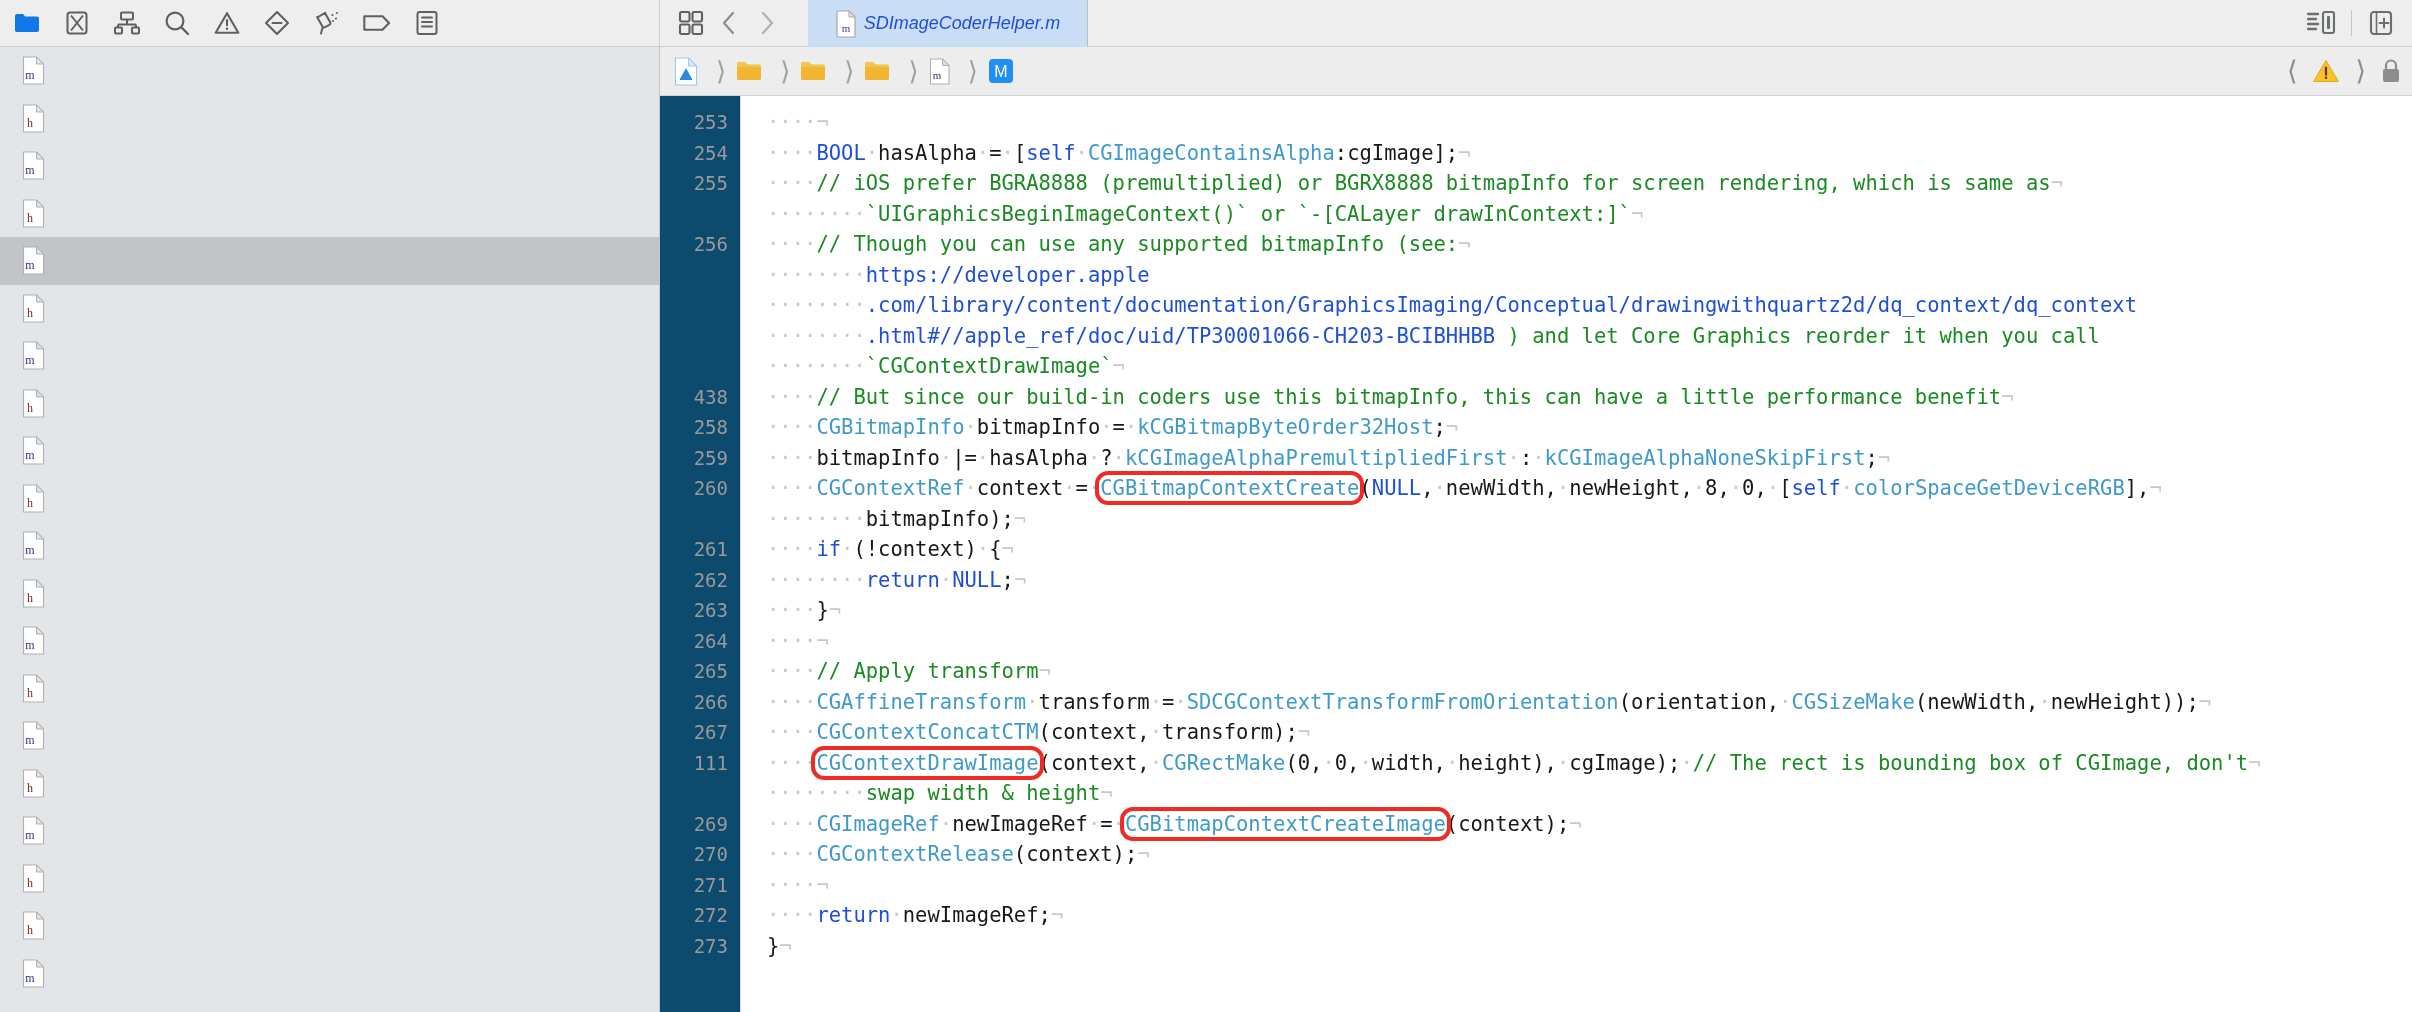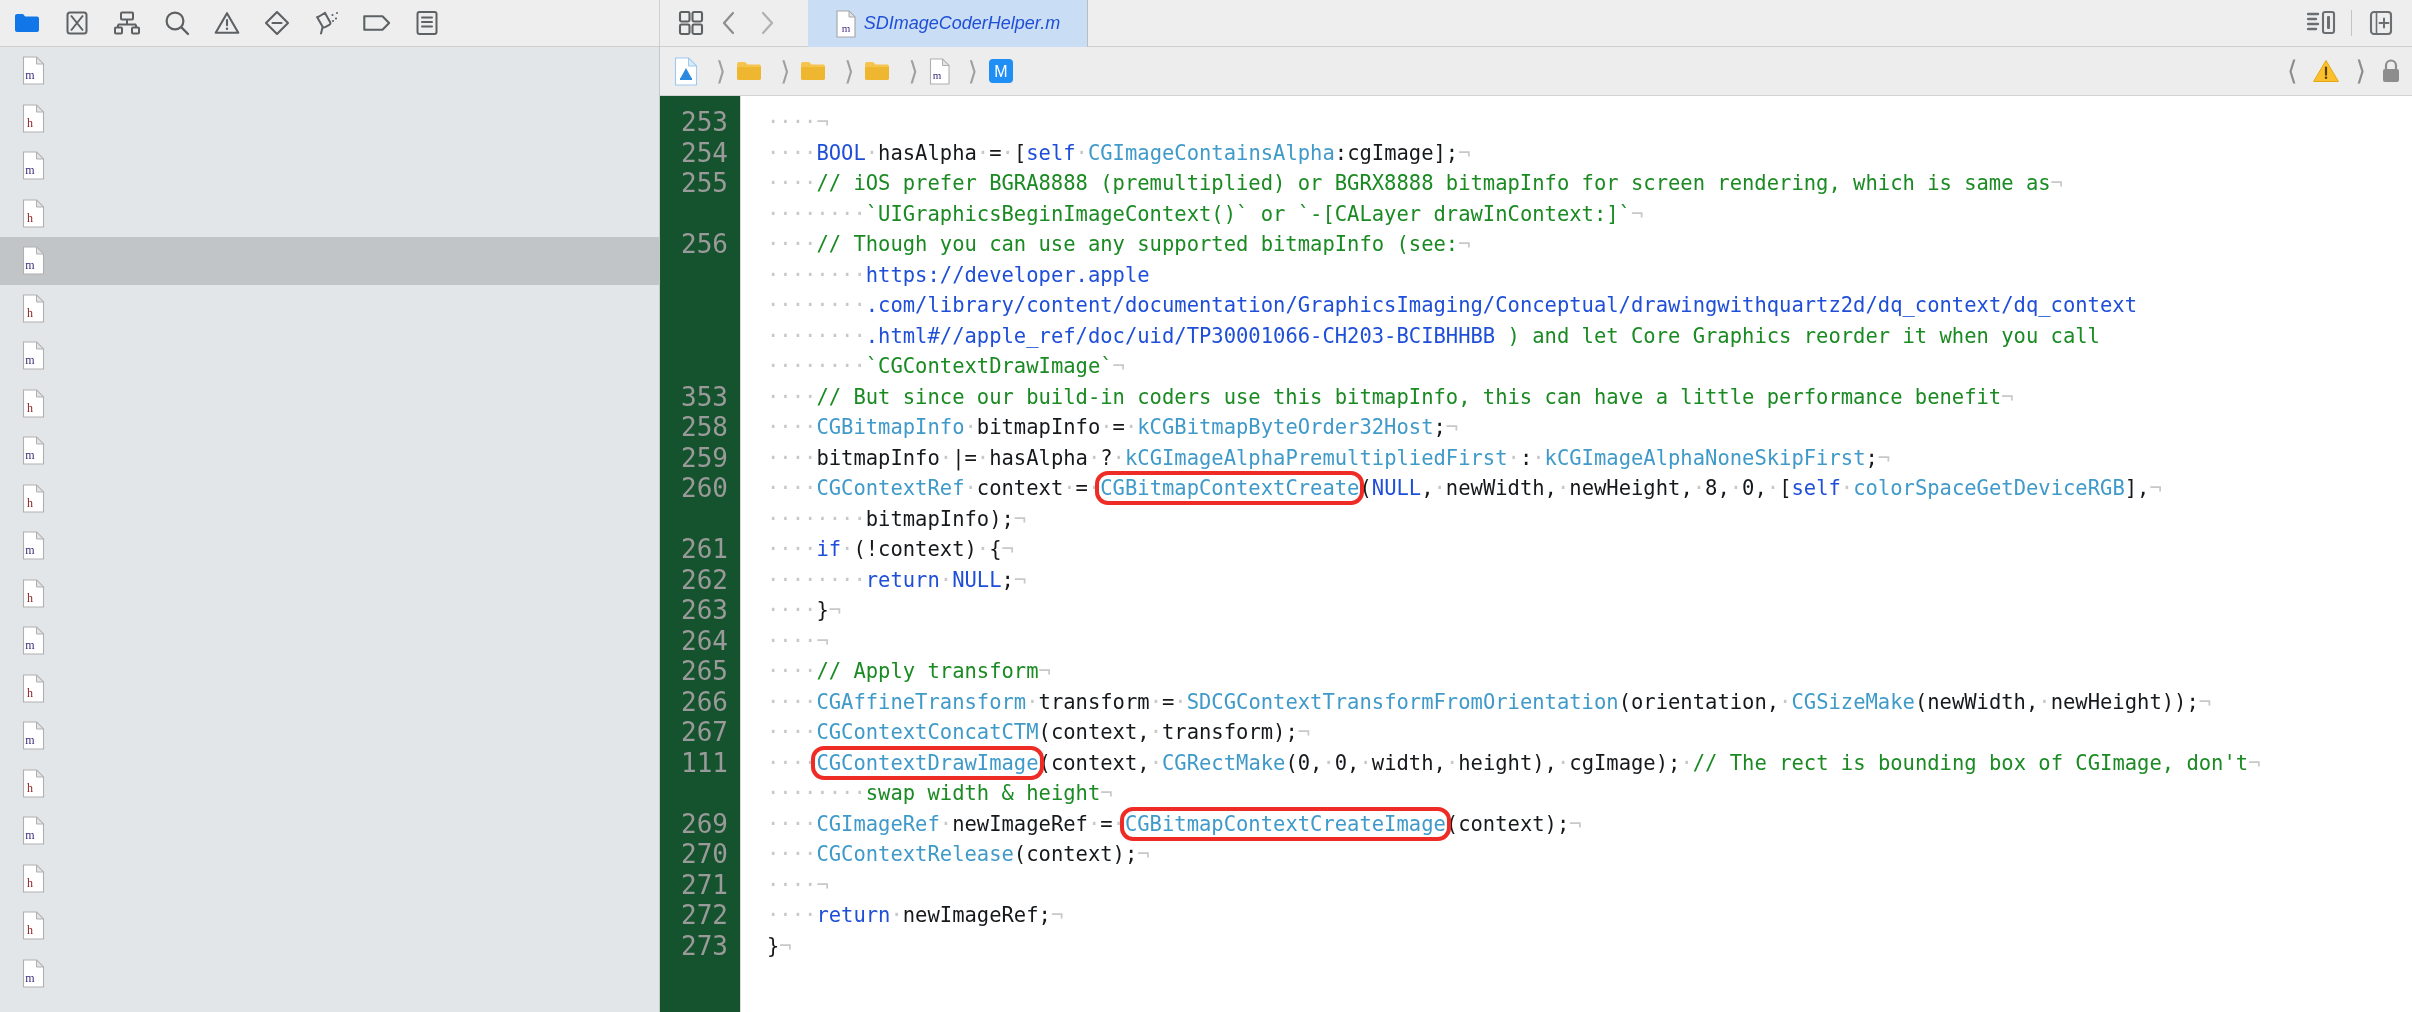--- a/index.html
+++ b/index.html
@@ -101,25 +101,25 @@
   .crumb-sep {
     margin: 0 10px;
     color: #a0a0a0; font-size: 26px; font-weight: 300;
   }
   .jump-right { display: flex; align-items: center; gap: 14px; padding-right: 10px; }
   .chev { color: #8d8d8d; font-size: 27px; font-weight: 300; }
 
   .codewrap { flex: 1; display: flex; min-height: 0; overflow: hidden; position: relative; }
   .gutter {
     width: 80px; min-width: 80px;
-    background: #14532d;
+    background: #0c4a6e;
     text-align: right;
     padding-right: 12px;
     font-family: "DejaVu Sans Mono", monospace;
-    font-size: 26px;
+    font-size: 19px;
     color: #9a9a9a;
     padding-top: 11px;
     user-select: none;
   }
   .gutter .gl { height: 30.5px; line-height: 30.5px; }
   .gutterline { width: 1px; background: #d8d8d8; }
   .sidebarfold { width: 14px; background: #fff; }
   .code {
     flex: 1;
     font-family: "DejaVu Sans Mono", monospace;
@@ -537,21 +537,21 @@
         <div class="gutter" id="gutter">
             <div class="gl">253</div>
             <div class="gl">254</div>
             <div class="gl">255</div>
             <div class="gl"></div>
             <div class="gl">256</div>
             <div class="gl"></div>
             <div class="gl"></div>
             <div class="gl"></div>
             <div class="gl"></div>
-            <div class="gl">353</div>
+            <div class="gl">438</div>
             <div class="gl">258</div>
             <div class="gl">259</div>
             <div class="gl">260</div>
             <div class="gl"></div>
             <div class="gl">261</div>
             <div class="gl">262</div>
             <div class="gl">263</div>
             <div class="gl">264</div>
             <div class="gl">265</div>
             <div class="gl">266</div>

